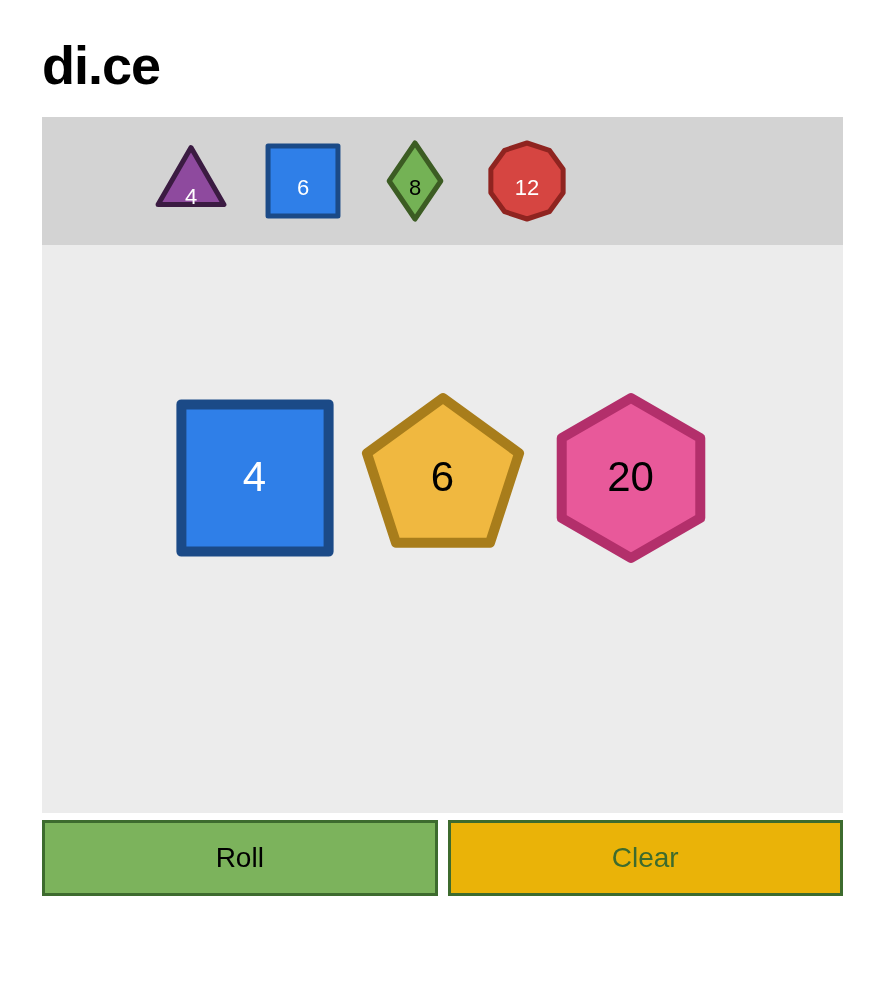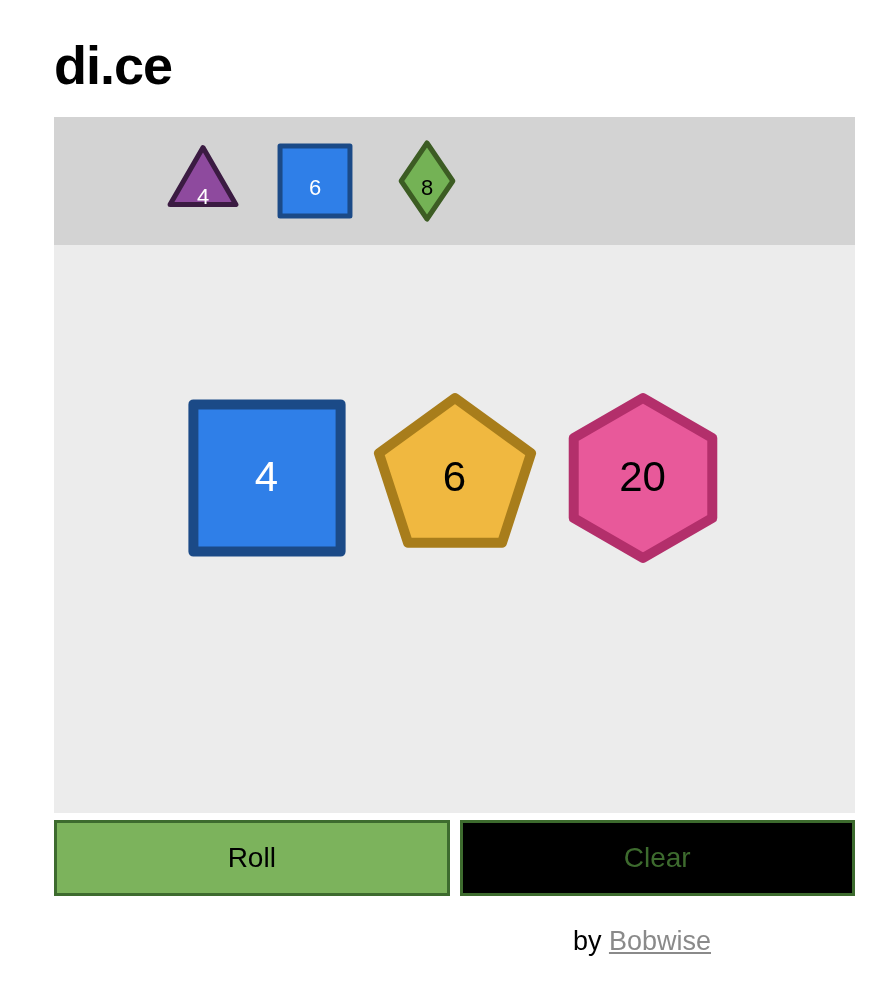--- a/index.html
+++ b/index.html
@@ -9,21 +9,21 @@
     width: 888px;
     height: 1008px;
     overflow: hidden;
   }
   body {
     font-family: "Liberation Sans", sans-serif;
     color: #000000;
   }
   .app {
     position: absolute;
-    left: 12px; top: 0;
+    left: 0; top: 0;
     width: 744px;
     height: 1008px;
     background: #ffffff;
   }
   .app-title {
     position: absolute;
     left: 42px;
     top: 38px;
     font-size: 54px;
     font-weight: bold;
@@ -134,21 +134,21 @@
     align-items: center;
     justify-content: center;
     cursor: pointer;
     border: 3px solid #3d6b2e;
   }
   .btn-roll {
     background: #7cb35c;
     color: #000000;
   }
   .btn-clear {
-    background: #000000;
+    background: #eab308;
     color: #3d6b2e;
     text-align: right;
   }
 
   .footer {
     position: absolute;
     right: 45px;
     top: 928px;
     font-size: 27px;
     line-height: 1;
@@ -170,20 +170,23 @@
   <div class="picker-bar" id="picker-bar">
       <div class="picker-die tri"><span><svg viewBox="0 0 86 96" xmlns="http://www.w3.org/2000/svg">
             <polygon points="43.00,14.56 75.91,71.56 10.09,71.56" fill="#8e4a9e" stroke="#3b1b42" stroke-width="5" stroke-linejoin="round"></polygon>
           </svg></span><span class="die-label" style="color: rgb(255, 255, 255);">4</span></div>
       <div class="picker-die"><span><svg viewBox="0 0 86 96" xmlns="http://www.w3.org/2000/svg">
             <polygon points="8.04,13.04 77.96,13.04 77.96,82.96 8.04,82.96" fill="#2f7fe8" stroke="#1b4a87" stroke-width="5" stroke-linejoin="round"></polygon>
           </svg></span><span class="die-label" style="color: rgb(255, 255, 255);">6</span></div>
       <div class="picker-die"><span><svg viewBox="0 0 86 96" xmlns="http://www.w3.org/2000/svg">
             <polygon points="43.00,10.00 68.84,48.00 43.00,86.00 17.16,48.00" fill="#74b255" stroke="#3c5c23" stroke-width="5" stroke-linejoin="round"></polygon>
           </svg></span><span class="die-label" style="color: rgb(0, 0, 0);">8</span></div>
+      <div class="picker-die"><span><svg viewBox="0 0 86 96" xmlns="http://www.w3.org/2000/svg">
+            <polygon points="43.00,10.00 65.34,17.26 79.14,36.26 79.14,59.74 65.34,78.74 43.00,86.00 20.66,78.74 6.86,59.74 6.86,36.26 20.66,17.26" fill="#d64541" stroke="#8f2420" stroke-width="5" stroke-linejoin="round"></polygon>
+          </svg></span><span class="die-label" style="color: rgb(255, 255, 255);">12</span></div>
     </div>
 
   <div class="tray">
     <div class="rolled-row" id="rolled-row">
         <div class="rolled-die"><span><svg viewBox="0 0 180 180" xmlns="http://www.w3.org/2000/svg">
               <polygon points="16.40,16.40 163.60,16.40 163.60,163.60 16.40,163.60" fill="#2f7fe8" stroke="#1b4a87" stroke-width="10" stroke-linejoin="round"></polygon>
             </svg></span><span class="die-label" style="color: rgb(255, 255, 255);">4</span></div>
         <div class="rolled-die"><span><svg viewBox="0 0 180 180" xmlns="http://www.w3.org/2000/svg">
               <polygon points="90.00,10.00 166.08,65.28 137.02,154.72 42.98,154.72 13.92,65.28" fill="#f0b840" stroke="#a87d1b" stroke-width="10" stroke-linejoin="round"></polygon>
             </svg></span><span class="die-label" style="color: rgb(0, 0, 0);">6</span></div>
@@ -191,15 +194,14 @@
               <polygon points="90.00,10.00 159.28,50.00 159.28,130.00 90.00,170.00 20.72,130.00 20.72,50.00" fill="#e8599a" stroke="#b32f6b" stroke-width="10" stroke-linejoin="round"></polygon>
             </svg></span><span class="die-label" style="color: rgb(0, 0, 0);">20</span></div>
       </div>
   </div>
 
   <div class="button-row">
     <div class="btn btn-roll">Roll</div>
     <div class="btn btn-clear">Clear</div>
   </div>
 
-  <div class="footer"><span>by </span><a href="#">Bobwise</a></div>
 
 </div>
 
 </body></html>

